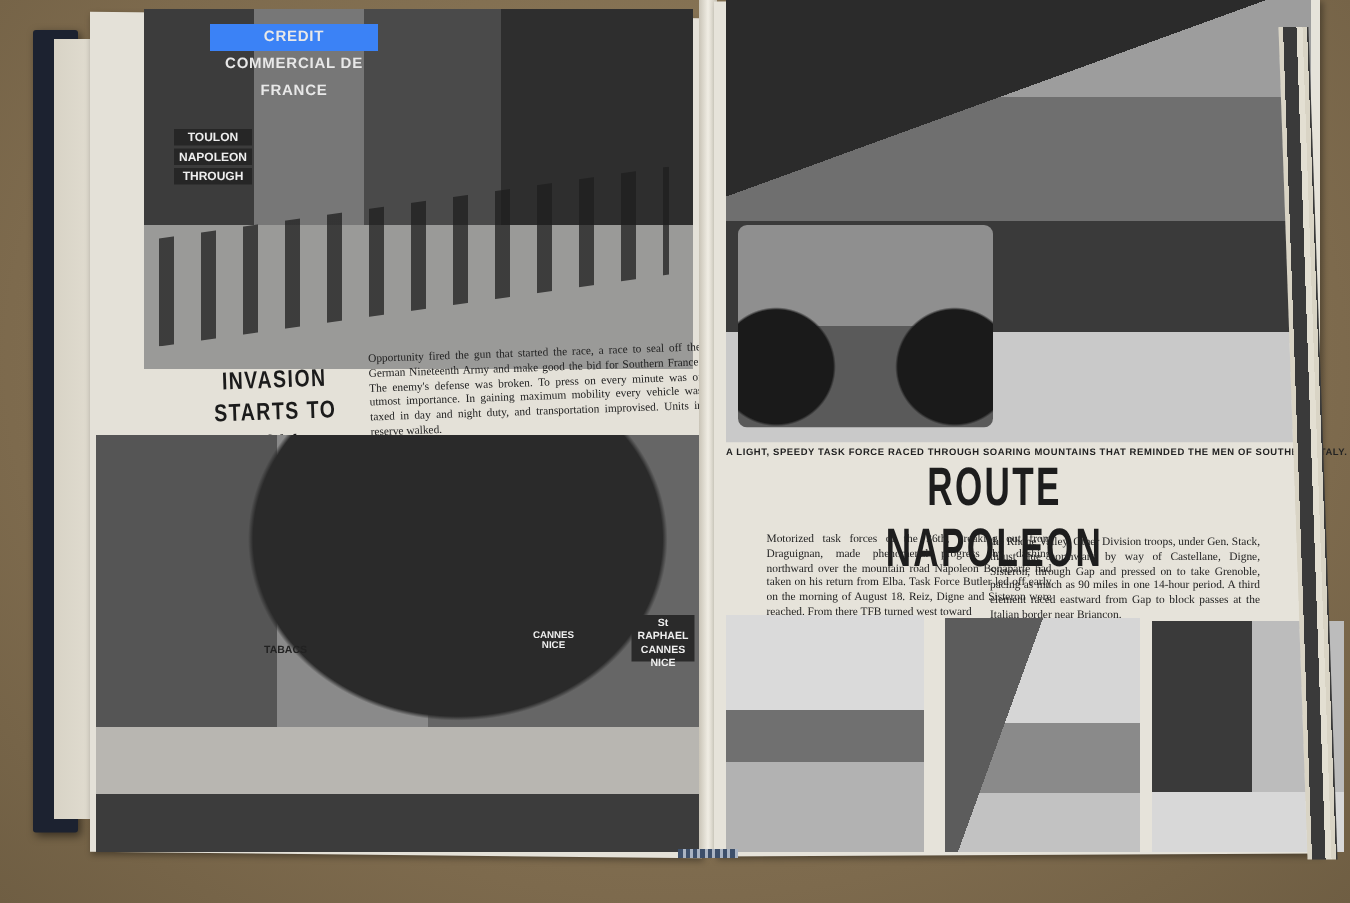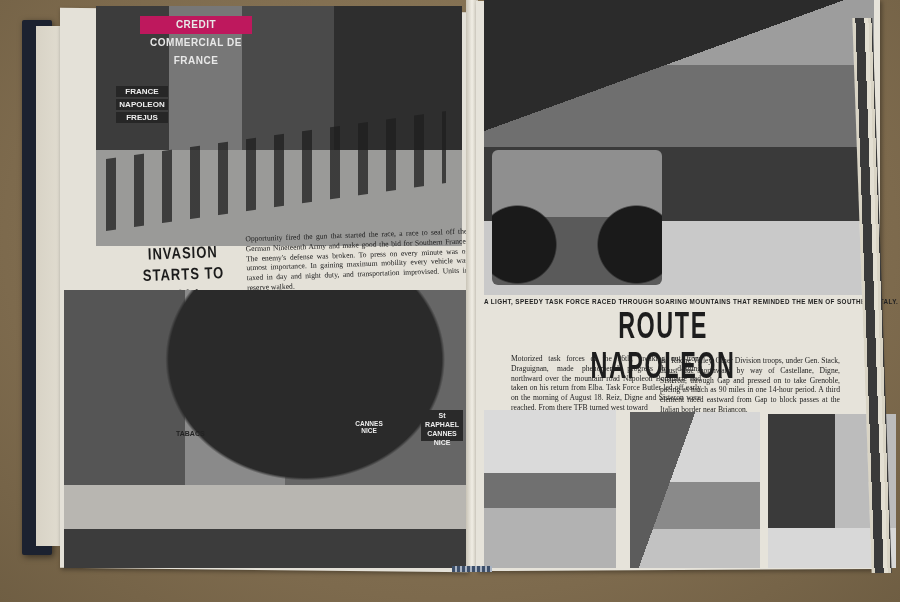--- a/index.html
+++ b/index.html
@@ -56,21 +56,21 @@
       linear-gradient(90deg,#3c3c3c 0 20%,#777 20% 40%,#4a4a4a 40% 65%,#2e2e2e 65% 100%);
   }
   .p-march .soldiers {
     position:absolute; left:10px; top:105px; width:340px; height:120px;
     background: repeating-linear-gradient(90deg, #1e1e1e 0 10px, transparent 10px 28px);
     opacity:0.75;
     clip-path: polygon(0 40%, 100% 0, 100% 60%, 0 100%);
   }
   .sign-bank {
     position:absolute; left:44px; top:10px; width:112px; height:18px;
-    background:#be185d; color:#e8e8e8; font-family:"Liberation Sans",sans-serif;
+    background:#3b82f6; color:#e8e8e8; font-family:"Liberation Sans",sans-serif;
     font-size:10px; font-weight:bold; text-align:center; line-height:18px; letter-spacing:0.5px;
   }
   .sign-towns {
     position:absolute; left:20px; top:80px; width:52px;
     display:flex; flex-direction:column; gap:2px;
   }
   .sign-towns span {
     background:#262626; color:#eee; font-family:"Liberation Sans",sans-serif;
     font-size:8px; font-weight:bold; padding:1px 2px; text-align:center;
   }
@@ -180,23 +180,23 @@
 <div class="endpaper"></div>
 <div class="page-stack"></div>
 
 <div class="left-page"></div>
 
 <div class="photo p-march">
   <div class="photo-fill"></div>
   <div class="soldiers"></div>
   <div class="sign-bank">CREDIT COMMERCIAL DE FRANCE</div>
   <div class="sign-towns">
-    <span>FRANCE</span>
+    <span>TOULON</span>
     <span>NAPOLEON</span>
-    <span>FREJUS</span>
+    <span>THROUGH</span>
   </div>
 </div>
 
 <div class="caption-left">
   <div class="headline-left">INVASION STARTS TO ROLL</div>
   <div class="body-left">Opportunity fired the gun that started the race, a race to seal off the German Nineteenth Army and make good the bid for Southern France. The enemy's defense was broken. To press on every minute was of utmost importance. In gaining maximum mobility every vehicle was taxed in day and night duty, and transportation improvised. Units in reserve walked.</div>
 </div>
 
 <div class="photo p-street">
   <div class="photo-fill"></div>

